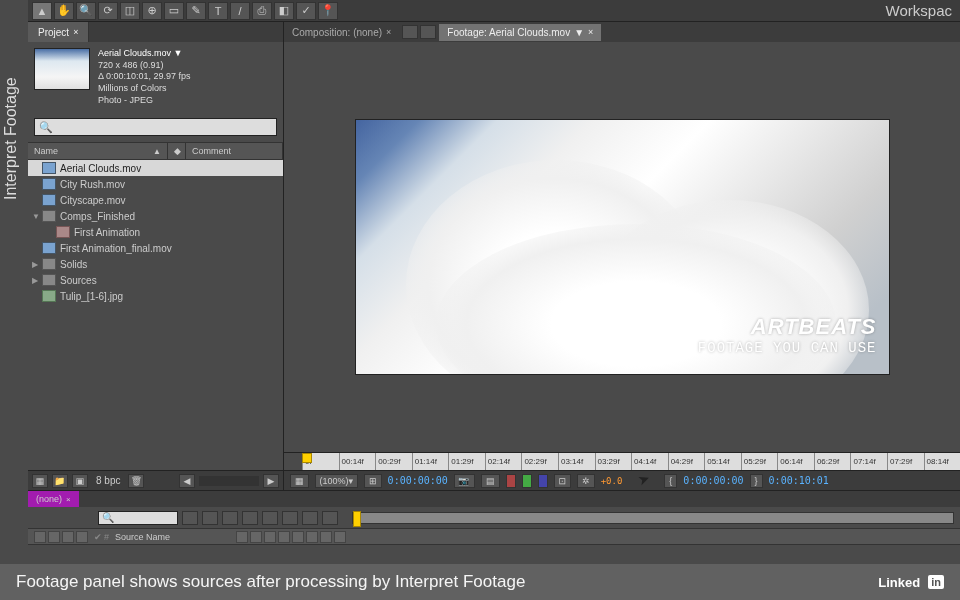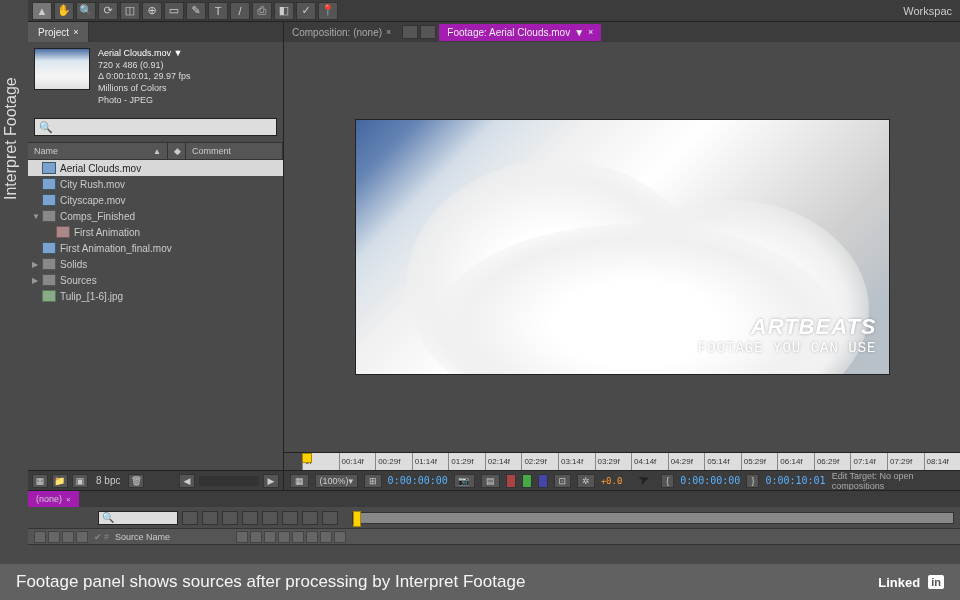--- a/index.html
+++ b/index.html
@@ -1,21 +1,21 @@
 <!DOCTYPE html>
 <html><head>
 <meta charset="utf-8">
 <style>
 * { margin: 0; padding: 0; box-sizing: border-box; font-family: Arial, sans-serif; }
 body { background: #4a4a4a; color: #ccc; font-size: 10px; overflow: hidden; width: 960px; height: 600px; position: relative; }
 .sidebar-title { position: absolute; left: 2px; top: 200px; transform: rotate(-90deg); transform-origin: left top; color: #ddd; font-size: 16px; white-space: nowrap; font-weight: 300; }
 .toolbar { position: absolute; top: 0; left: 28px; right: 0; height: 22px; background: #3c3c3c; display: flex; align-items: center; padding: 0 4px; border-bottom: 1px solid #222; }
 .tool-btn { width: 20px; height: 18px; background: #555; margin-right: 2px; border: 1px solid #333; display: flex; align-items: center; justify-content: center; color: #ccc; font-size: 11px; cursor: pointer; }
 .tool-btn.sel { background: #777; }
-.workspace-label { margin-left: auto; color: #ccc; font-size: 11px; padding-right: 4px; text-align: center; }
+.workspace-label { margin-left: auto; color: #ccc; font-size: 15px; padding-right: 4px; text-align: center; }
 .main-area { position: absolute; top: 22px; left: 28px; right: 0; bottom: 110px; display: flex; }
 .project-panel { width: 256px; background: #4a4a4a; border-right: 1px solid #222; display: flex; flex-direction: column; }
 .panel-tab-bar { height: 20px; background: #3c3c3c; display: flex; }
 .panel-tab { background: #5a5a5a; color: #eee; font-size: 10px; padding: 3px 10px; border-right: 1px solid #333; display: flex; align-items: center; }
 .panel-tab .close { margin-left: 4px; font-size: 9px; cursor: pointer; }
 .footage-info { display: flex; padding: 6px; background: #4a4a4a; }
 .thumb { width: 56px; height: 42px; background: linear-gradient(180deg, #4a6fa5 0%, #dde8f0 30%, #f5f5f5 70%, #e0e0e0 100%); border: 1px solid #222; margin-right: 8px; }
 .info-text { font-size: 9px; color: #ddd; line-height: 1.3; }
 .info-text .title { color: #fff; }
 .search-box { margin: 6px; height: 18px; background: #ddd; border: 1px solid #222; display: flex; align-items: center; padding: 0 4px; }
@@ -34,21 +34,21 @@
 .tw { width: 10px; font-size: 8px; color: #999; }
 .file-icon { background: #7aa3d0; border: 1px solid #456; }
 .folder-icon { background: #888; border: 1px solid #555; }
 .comp-icon { background: #a88; border: 1px solid #755; }
 .img-icon { background: #8a8; border: 1px solid #575; }
 .panel-footer { height: 20px; background: #3c3c3c; display: flex; align-items: center; padding: 0 4px; gap: 4px; border-top: 1px solid #222; }
 .footer-btn { width: 16px; height: 14px; background: #555; border: 1px solid #333; cursor: pointer; display: flex; align-items: center; justify-content: center; font-size: 9px; }
 .viewer-panel { flex: 1; display: flex; flex-direction: column; background: #4a4a4a; }
 .viewer-tabs { height: 20px; background: #3c3c3c; display: flex; align-items: center; }
 .vtab { font-size: 10px; padding: 3px 8px; color: #aaa; display: flex; align-items: center; }
-.vtab.active { background: #a21caf; color: #eee; }
+.vtab.active { background: #737373; color: #eee; }
 .vtab .close { margin-left: 4px; font-size: 9px; cursor: pointer; }
 .viewer-content { flex: 1; display: flex; align-items: center; justify-content: center; background: #4a4a4a; position: relative; }
 .footage-display { width: 535px; height: 256px; background: linear-gradient(135deg, #4565a0 0%, #6585b5 8%, #d5dfe8 18%, #f0f0f0 30%, #ffffff 45%, #e8e8e8 60%, #d0d0d0 75%, #b8c0c8 90%); position: relative; border: 1px solid #222; overflow: hidden; }
 .cloud-shape { position: absolute; background: radial-gradient(ellipse, #fff 30%, #f0f0f0 60%, transparent 80%); border-radius: 50%; }
 .watermark { position: absolute; right: 12px; bottom: 18px; color: #fff; text-align: right; font-family: cursive; text-shadow: 0 0 3px rgba(0,0,0,0.3); }
 .watermark .brand { font-size: 22px; font-weight: bold; letter-spacing: 1px; font-style: italic; }
 .watermark .tag { font-size: 14px; letter-spacing: 1px; font-family: Liberation Mono, monospace; }
 .time-ruler { height: 18px; background: #ddd; display: flex; border-top: 1px solid #222; font-size: 8px; color: #333; position: relative; }
 .ruler-mark { border-left: 1px solid #888; padding-left: 2px; flex: 1; line-height: 17px; white-space: nowrap; overflow: hidden; }
 .playhead { position: absolute; left: 18px; top: 0; width: 10px; height: 10px; background: #ffd000; border: 1px solid #aa8800; }
@@ -246,21 +246,20 @@
       <div class="vc-btn" style="background:#4a4"></div>
       <div class="vc-btn" style="background:#44a"></div>
       <div class="vc-btn">⊡</div>
       <div class="vc-btn">✲</div>
       <span class="orange-val">+0.0</span>
       <div style="width:30px"></div>
       <div class="vc-btn">{</div>
       <span class="timecode">0:00:00:00</span>
       <div class="vc-btn">}</div>
       <span class="timecode">0:00:10:01</span>
-      <span class="edit-target">Edit Target: No open compositions</span>
     </div>
   </div>
 </div>
 
 <div class="timeline-area">
   <div class="tl-tabs">
     <div class="tl-tab">
       <span>(none)</span>
       <span style="margin-left:4px;font-size:8px">×</span>
     </div>

